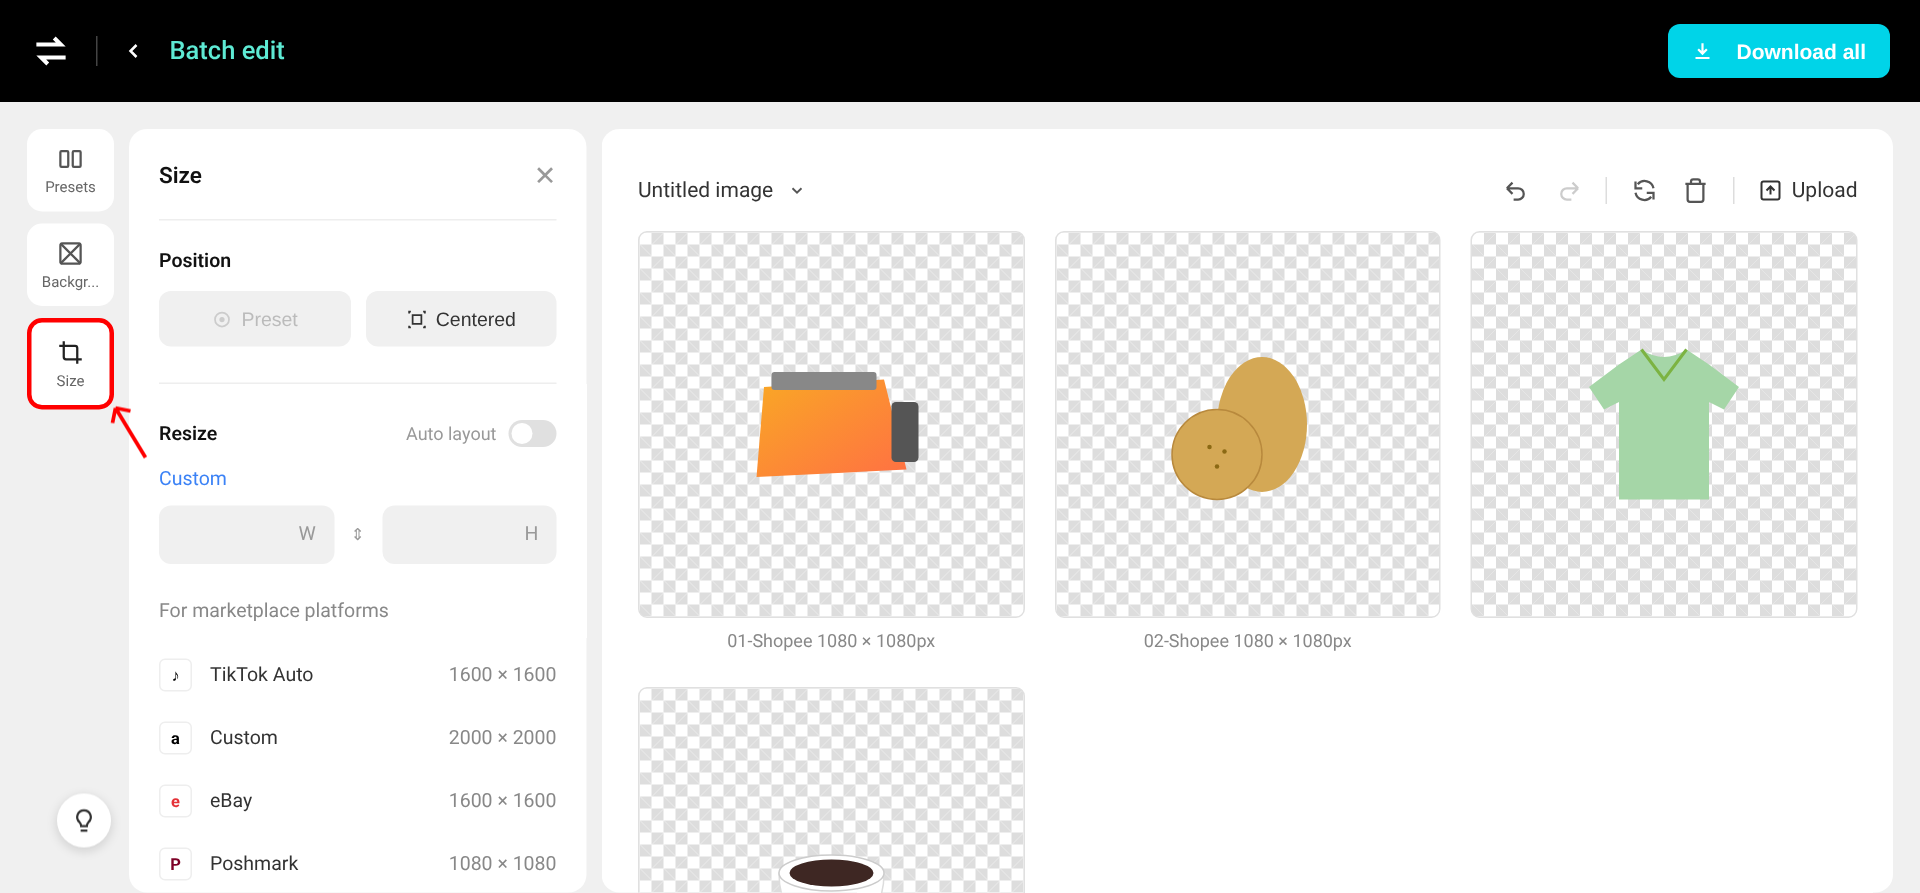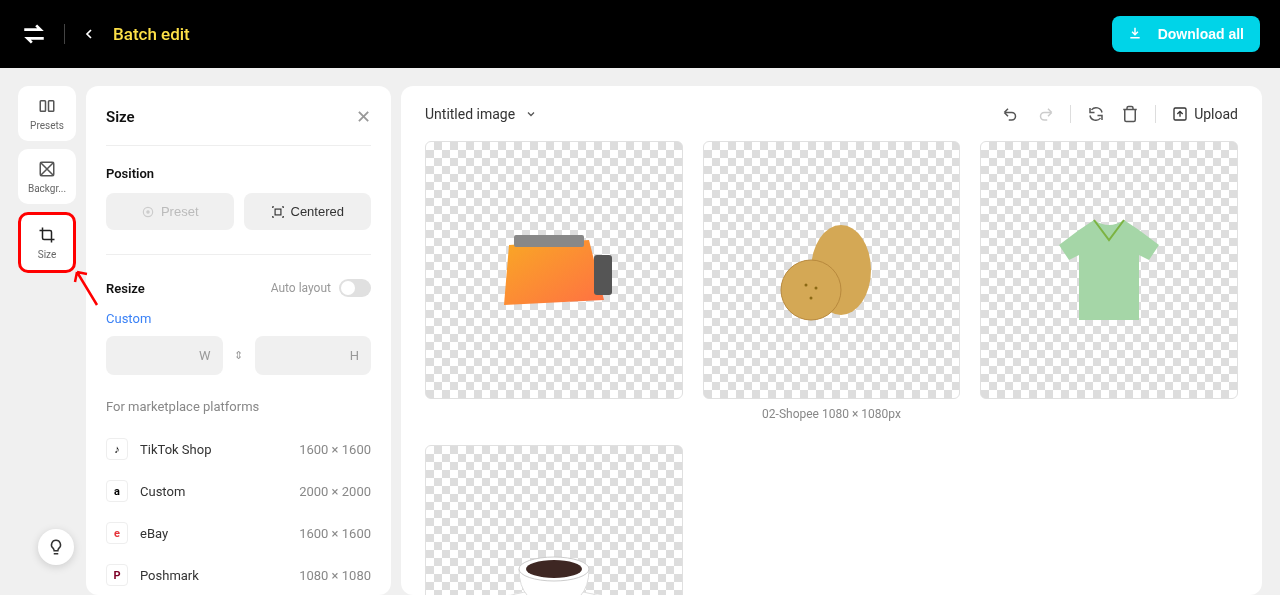--- a/index.html
+++ b/index.html
@@ -36,34 +36,35 @@
       background: #444;
     }
     .back-btn {
       color: #fff;
       cursor: pointer;
       font-size: 18px;
       display: flex;
       align-items: center;
     }
     .page-title {
-      color: #fde047;
+      color: #5eead4;
       font-size: 17px;
       font-weight: 500;
     }
     .download-btn {
       background: #00d4e8;
       color: #fff;
       border: none;
       border-radius: 8px;
       padding: 10px 16px;
       font-size: 14px;
       font-weight: 600;
       cursor: pointer;
       display: flex;
+      align-items: center;
       gap: 16px;
     }
     .main-container {
       display: flex;
       padding: 18px 18px 0 18px;
       gap: 10px;
       height: calc(100% - 68px);
     }
     .left-nav {
       width: 58px;
@@ -245,21 +246,21 @@
     }
     .platform-size {
       font-size: 13px;
       color: #888;
       margin-left: 44px;
     }
     .content-area {
       flex: 1;
       background: #fff;
       border-radius: 12px;
-      padding: 19px 24px;
+      padding: 32px 24px;
       overflow-y: auto;
     }
     .content-header {
       display: flex;
       justify-content: space-between;
       align-items: center;
       margin-bottom: 18px;
     }
     .image-title-dropdown {
       display: flex;
@@ -435,21 +436,21 @@
     <div class="custom-text">Custom</div>
     <div class="dimension-inputs">
       <div class="dim-input"><span>W</span></div>
       <div class="dim-link">⇕</div>
       <div class="dim-input"><span>H</span></div>
     </div>
     <div class="platforms-label">For marketplace platforms</div>
     <div id="platforms-list">
         <div class="platform-item">
     <div class="platform-icon" style="background:#fff;color:#000;border:1px solid #eee">♪</div>
-    <div class="platform-name">TikTok Shop</div>
+    <div class="platform-name">TikTok Auto</div>
     <div class="platform-size">1600 × 1600</div>
         </div>
         <div class="platform-item">
     <div class="platform-icon" style="background:#fff;color:#000;border:1px solid #eee">a</div>
     <div class="platform-name">Custom</div>
     <div class="platform-size">2000 × 2000</div>
         </div>
         <div class="platform-item">
     <div class="platform-icon" style="background:#fff;color:#e53238;border:1px solid #eee">e</div>
     <div class="platform-name">eBay</div>
@@ -511,20 +512,21 @@
                 <linearGradient id="g1" x1="0" y1="0" x2="1" y2="1">
                   <stop offset="0" stop-color="#f9a825"></stop>
                   <stop offset="1" stop-color="#ff7043"></stop>
                 </linearGradient>
               </defs>
               <path d="M20 30 L100 25 L115 85 L15 90 Z" fill="url(#g1)"></path>
               <rect x="25" y="20" width="70" height="12" fill="#888" rx="2"></rect>
               <rect x="105" y="40" width="18" height="40" fill="#555" rx="3"></rect>
             </svg>
           </div>
+          <div class="image-caption">01-Shopee 1080 × 1080px</div>
         </div>
         <div class="image-card">
           <div class="image-thumb">
             <svg width="120" height="120" viewBox="0 0 120 120">
               <ellipse cx="70" cy="60" rx="30" ry="45" fill="#d4a855"></ellipse>
               <circle cx="40" cy="80" r="30" fill="#d4a855" stroke="#b8893d" stroke-width="1"></circle>
               <circle cx="35" cy="75" r="1.5" fill="#8b6914"></circle>
               <circle cx="45" cy="78" r="1.5" fill="#8b6914"></circle>
               <circle cx="40" cy="88" r="1.5" fill="#8b6914"></circle>
             </svg>

